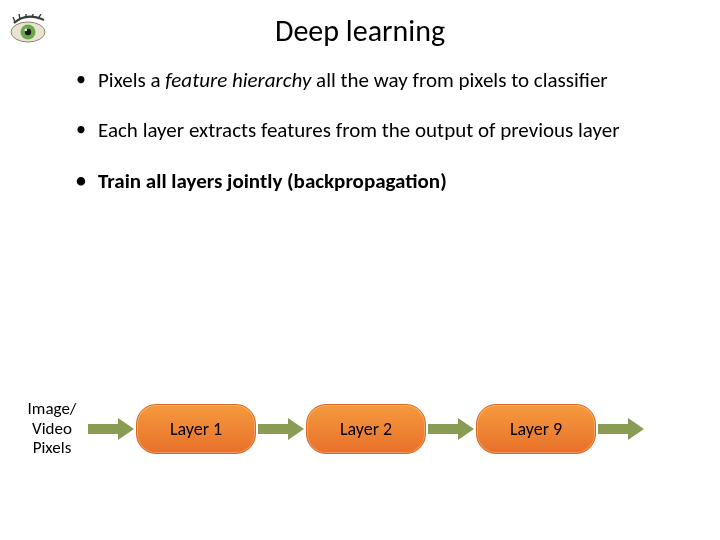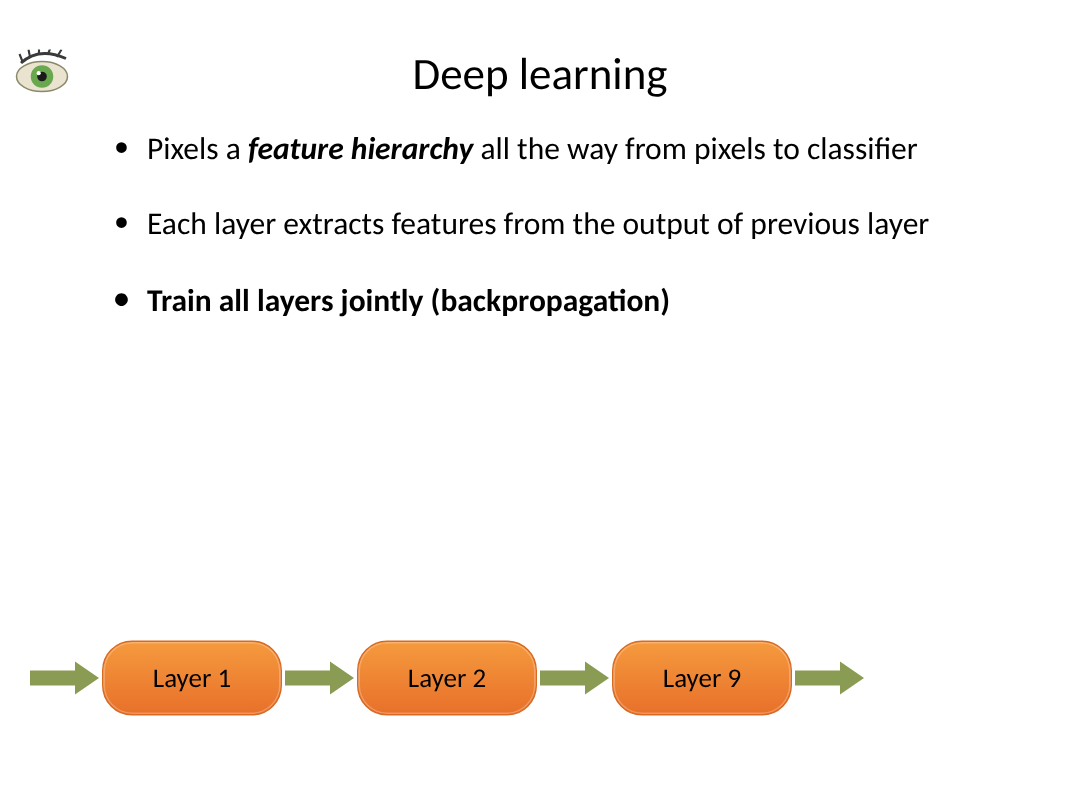--- a/index.html
+++ b/index.html
@@ -1,23 +1,23 @@
 <!DOCTYPE html>
 <html><head>
 <meta charset="utf-8">
 <style>
   * { box-sizing: border-box; margin: 0; padding: 0; }
   html, body { width: 720px; height: 540px; font-family: Calibri, Arial, sans-serif; color: #000; background: #fff; }
   .slide { width: 720px; height: 540px; position: relative; padding: 0 30px; }
   .logo { position: absolute; top: 2px; left: 8px; }
-  .title { text-align: center; font-size: 30px; font-weight: 400; margin-top: 31px; margin-bottom: 18px; }
+  .title { text-align: center; font-size: 30px; font-weight: 400; margin-top: 12px; margin-bottom: 18px; }
   ul.bullets { list-style: none; margin-left: 46px; margin-right: 20px; }
   ul.bullets > li { font-size: 21px; line-height: 1.25; margin-bottom: 24px; position: relative; padding-left: 22px; }
   ul.bullets > li::before { content: "•"; position: absolute; left: 0; top: 0; font-size: 20px; }
-  .italic { font-style: italic; font-weight: bold; }
+  .italic { font-style: italic; }
   .bold { font-weight: 700; }
   .flow { position: absolute; bottom: 94px; left: 18px; right: 0; display: flex; align-items: center; }
   .io-label { font-size: 17px; text-align: center; line-height: 1.15; }
   .io-left { width: 68px; }
   .io-right { width: 80px; margin-left: 12px; }
   .layer-box {
     width: 120px; height: 50px;
     border-radius: 20px;
     background: linear-gradient(180deg, #f59a3e 0%, #e8702a 100%);
     border: 1px solid #d96a22;
@@ -48,20 +48,25 @@
 
   <ul class="bullets">
     <li>
       <span>Pixels a </span><span class="italic">feature hierarchy</span><span> all the way from pixels to classifier</span>
     </li>
     <li>Each layer extracts features from the output of previous layer</li>
     <li class="bold">Train all layers jointly (backpropagation)</li>
   </ul>
 
   <div class="flow">
+    <div class="io-label io-left">
+      <div>Image/</div>
+      <div>Video</div>
+      <div>Pixels</div>
+    </div>
     <div class="arrow">
       <svg width="50" height="26">
           <path d="M2 8 L32 8 L32 2 L48 13 L32 24 L32 18 L2 18 Z" fill="#8a9b53"></path>
         </svg>
     </div>
     <div class="layer-box">Layer 1</div>
     <div class="arrow">
       <svg width="50" height="26">
           <path d="M2 8 L32 8 L32 2 L48 13 L32 24 L32 18 L2 18 Z" fill="#8a9b53"></path>
         </svg>

